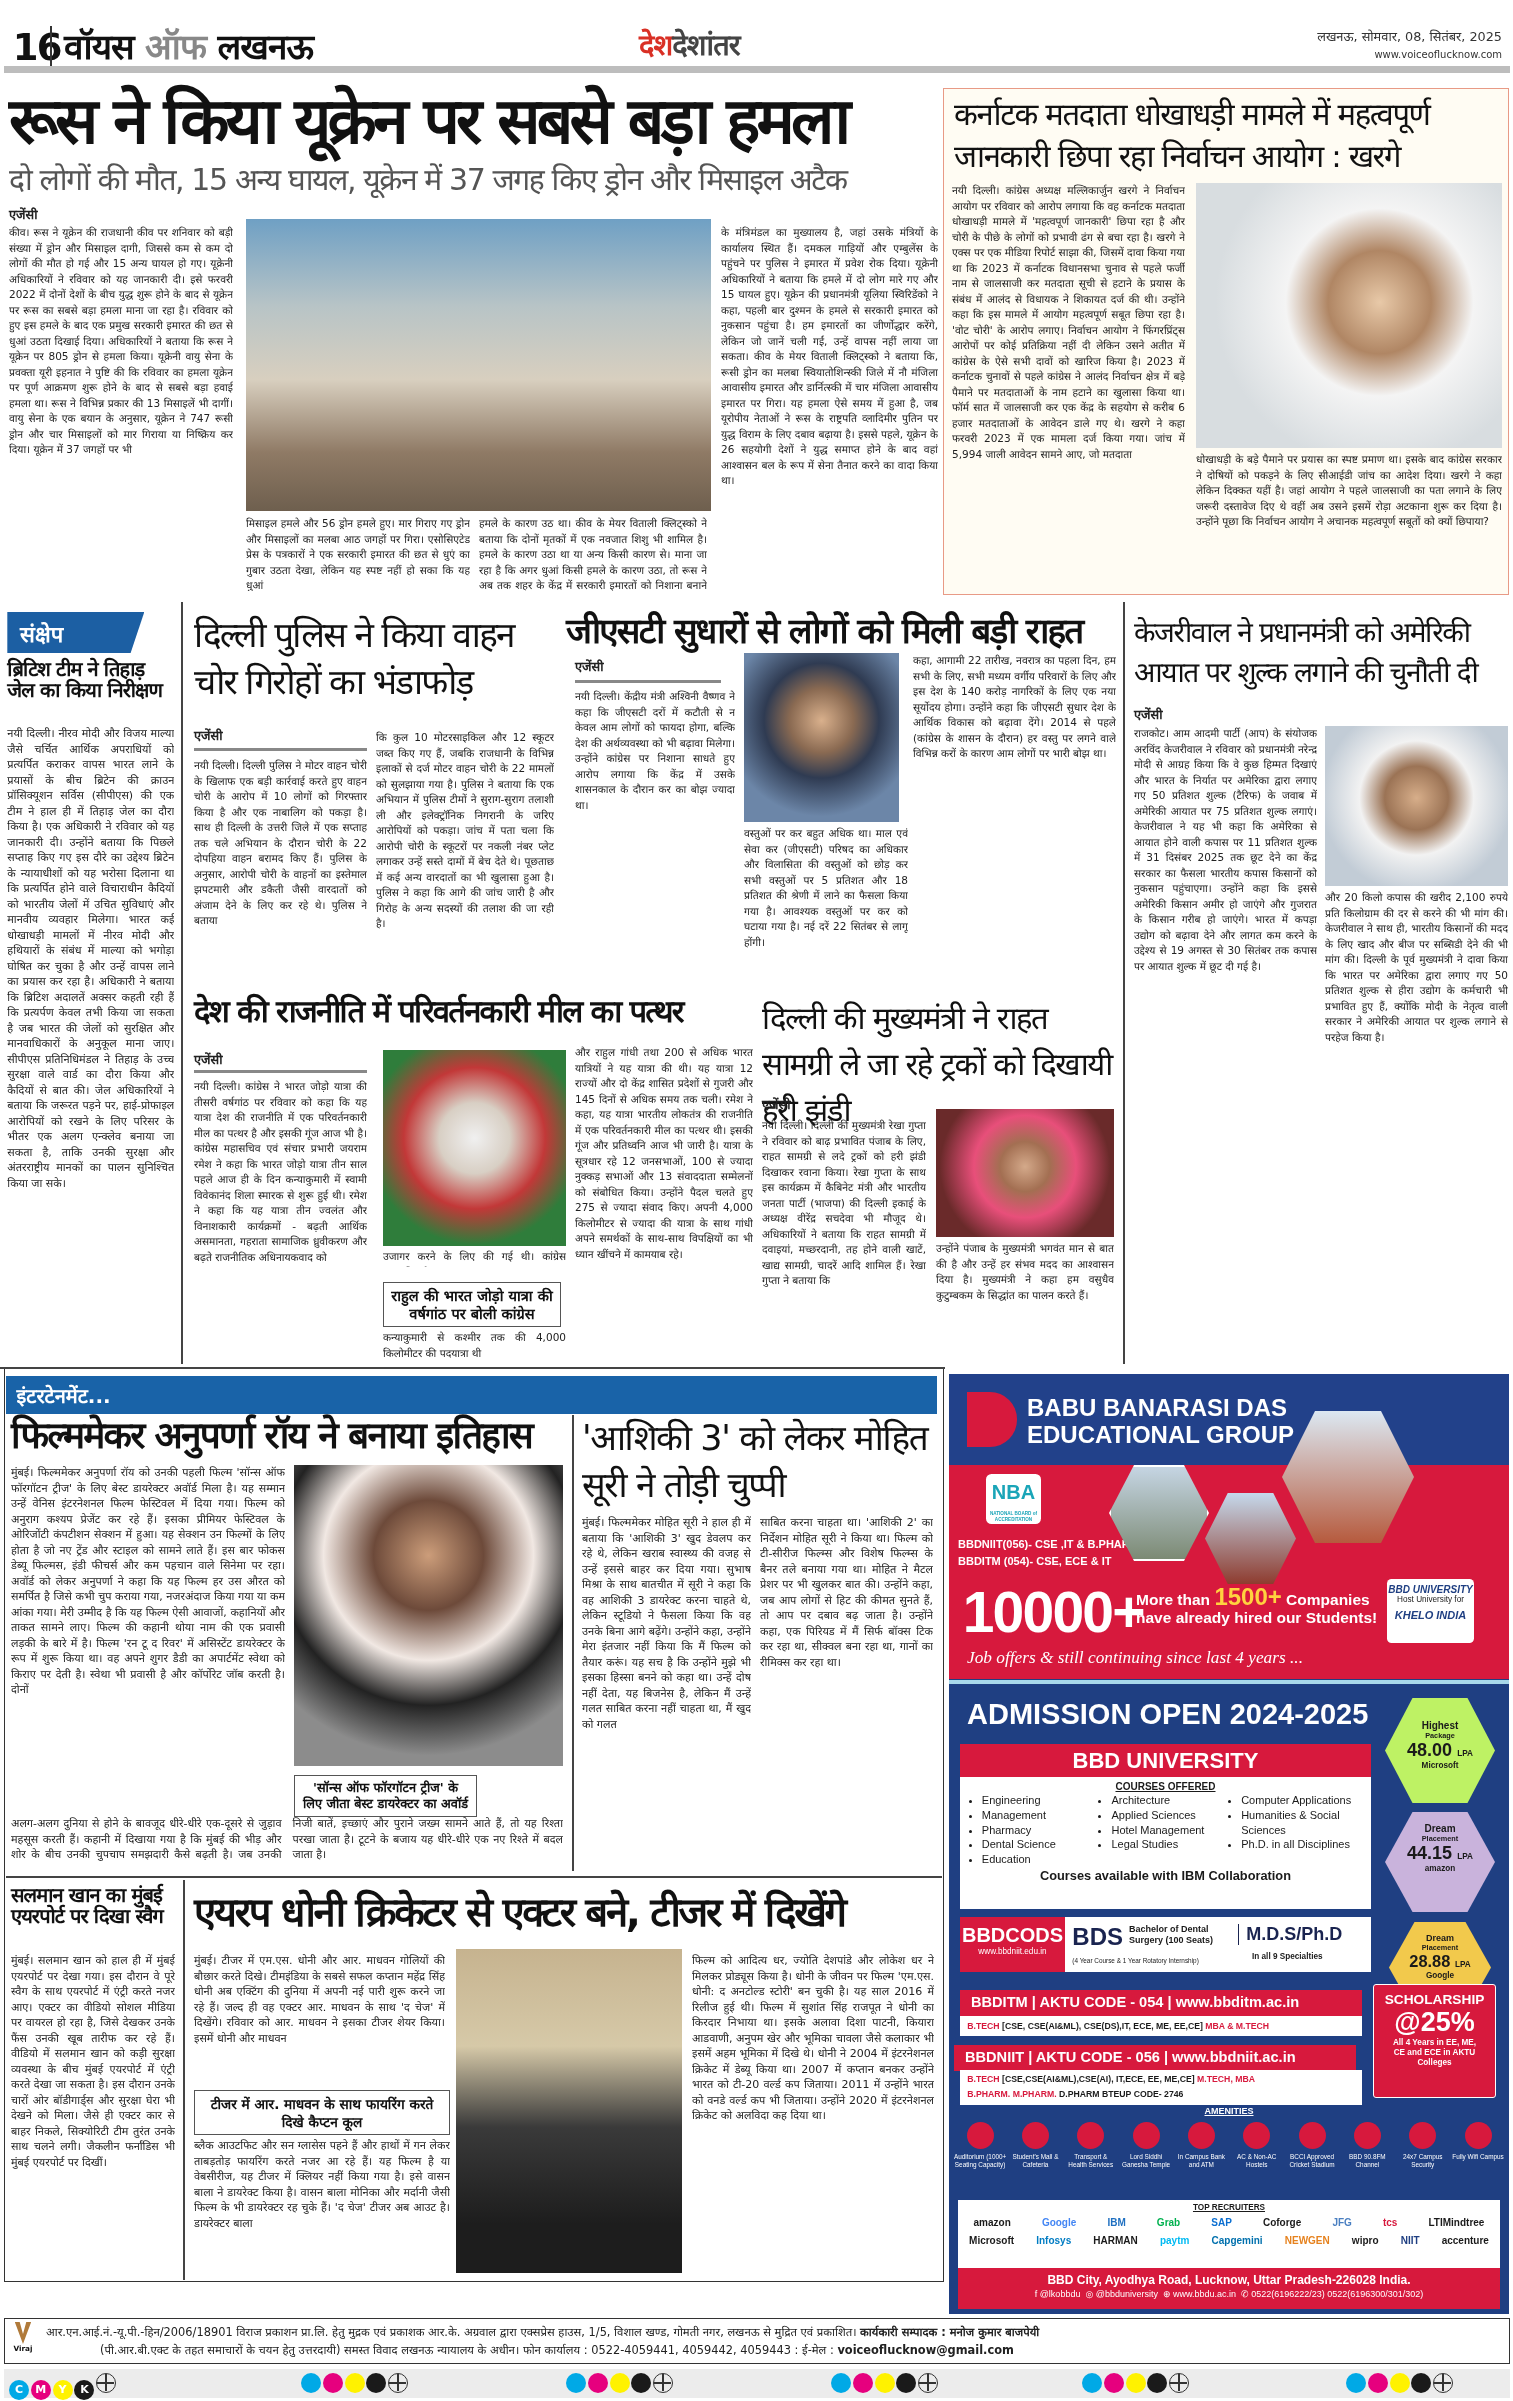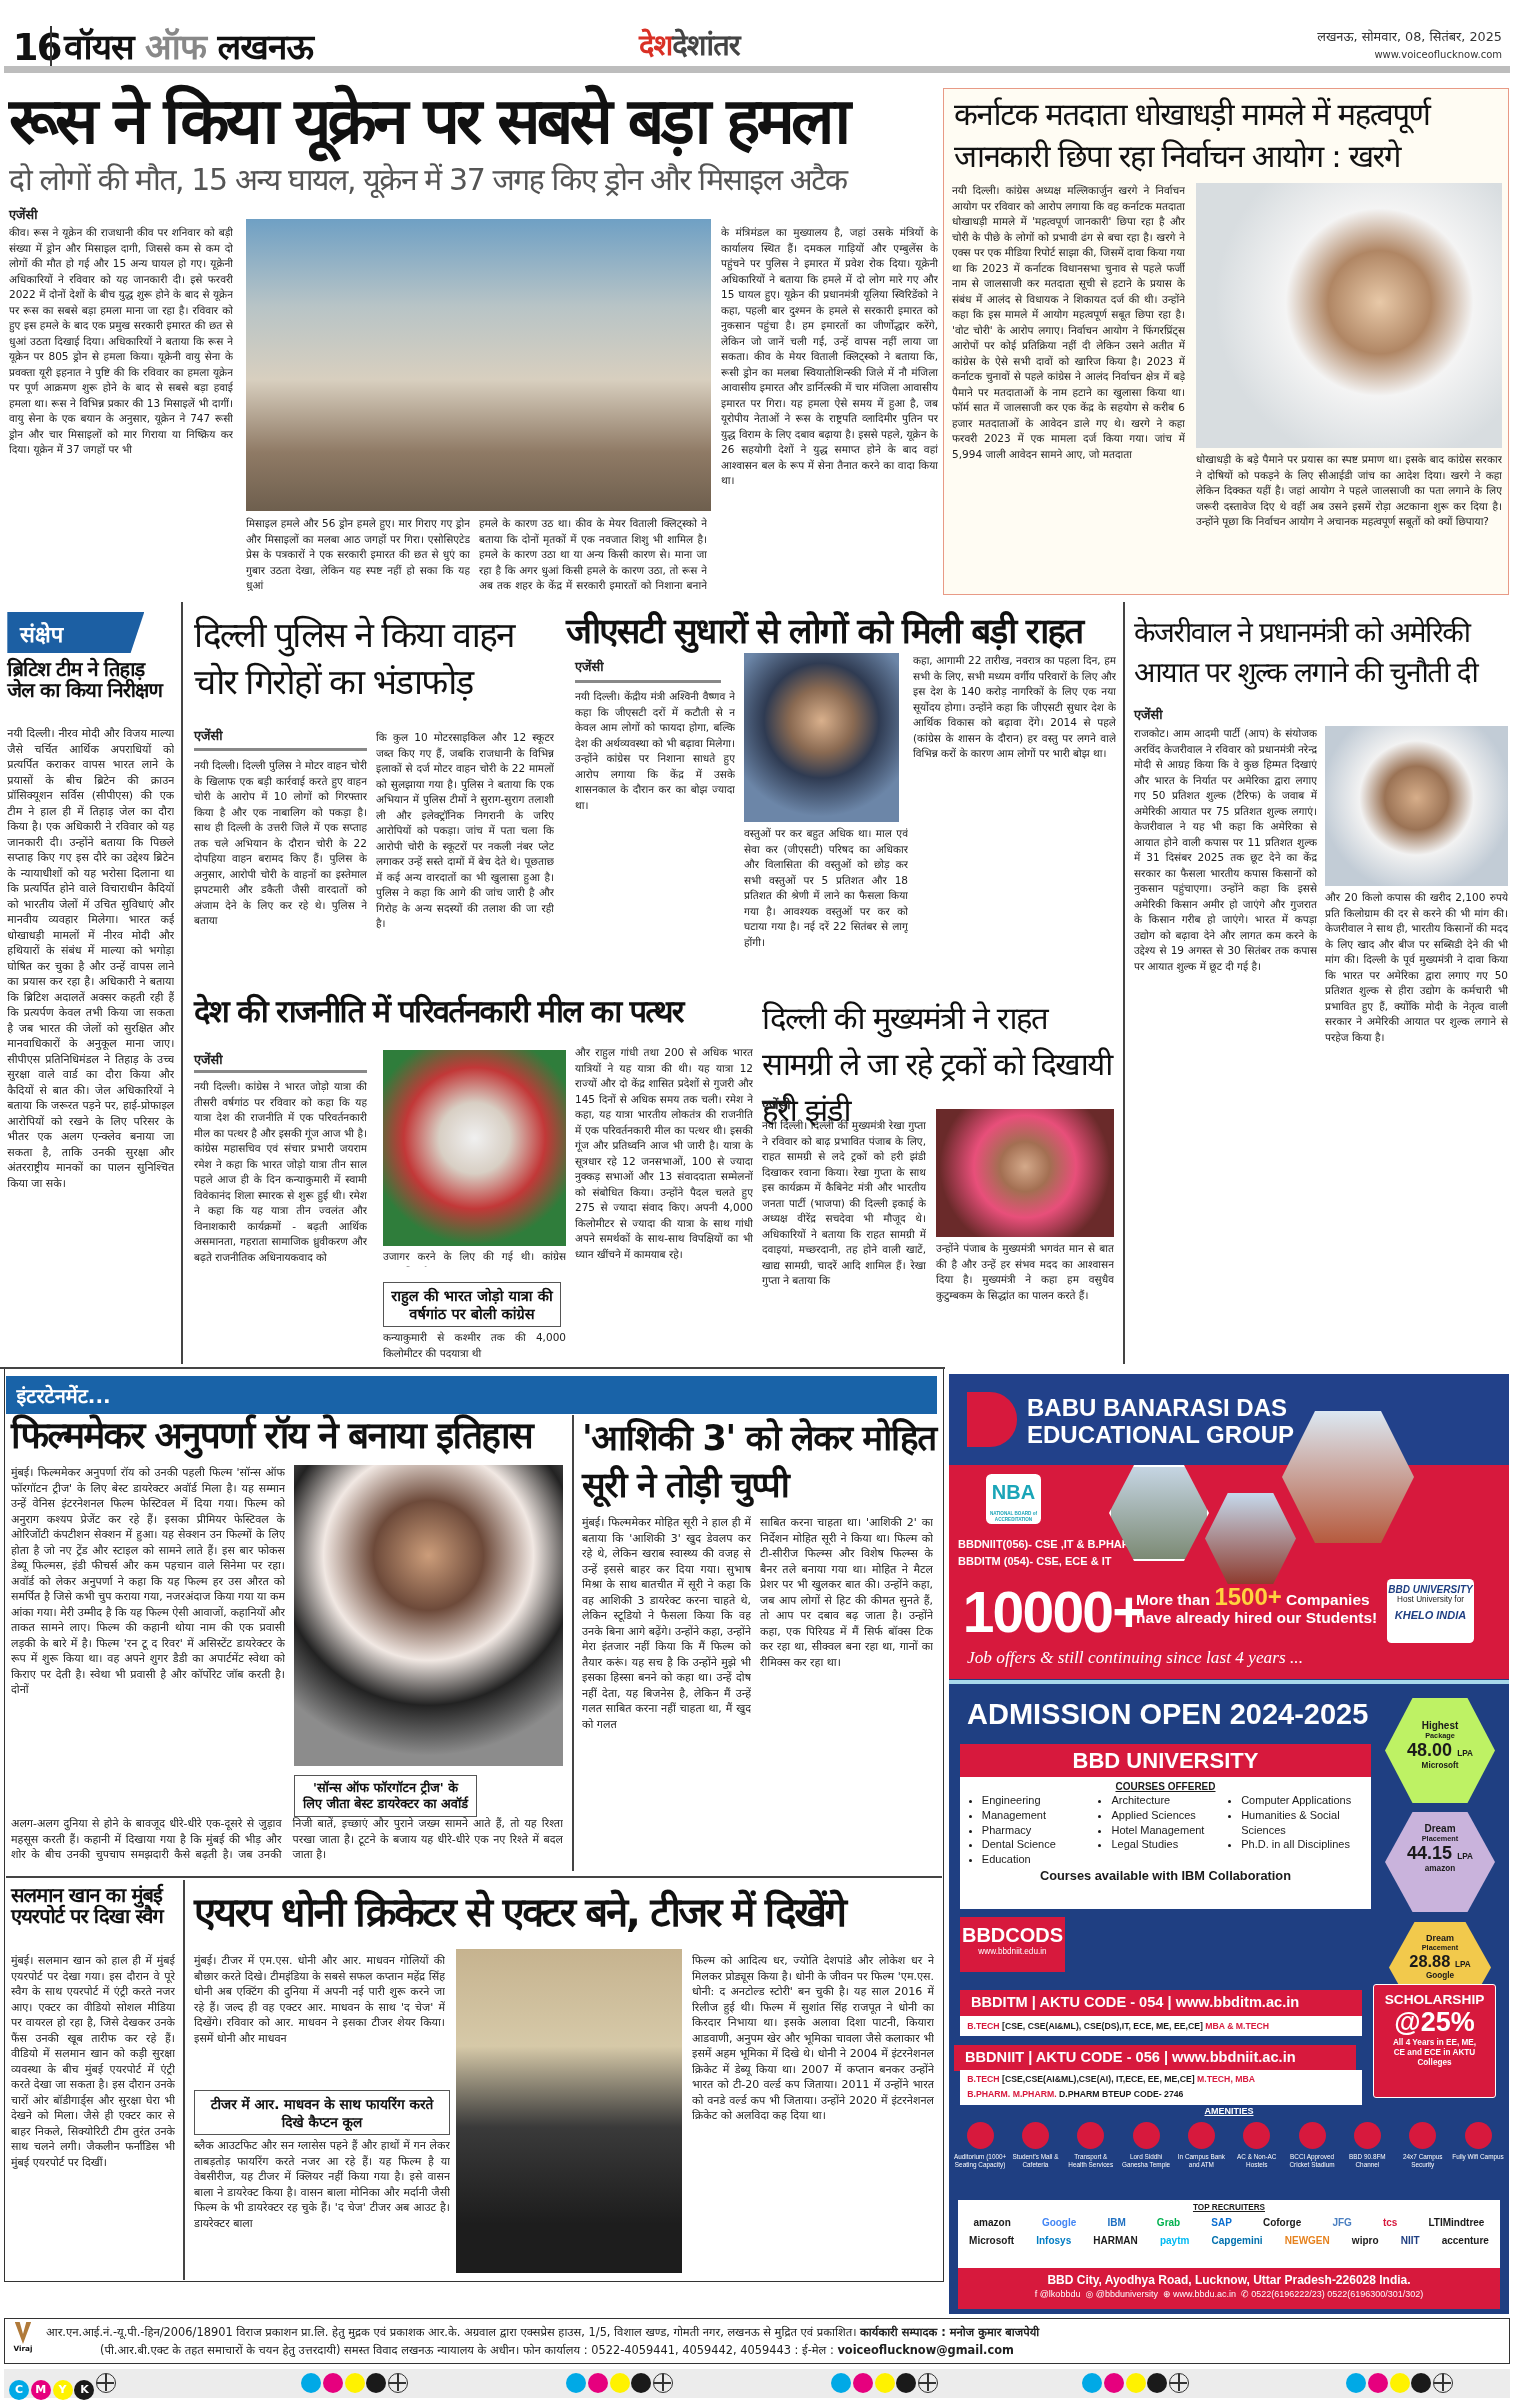--- a/index.html
+++ b/index.html
@@ -111,21 +111,21 @@
 <div class="abs ent-bar" style="left:5.5px;top:1376px;width:931px">इंटरटेनमेंट...</div>
 <div class="abs" style="left:3.7px;top:1369px;width:940px;height:913px;border:1.8px solid #333;border-top:none"></div>
 
 <div class="abs headline" style="left:11px;top:1417px;width:557px;font-size:37px;letter-spacing:-1.8px">फिल्ममेकर अनुपर्णा रॉय ने बनाया इतिहास</div>
 <div class="abs body-text" style="left:11px;top:1465px;width:274px;height:347px;font-size:11px">मुंबई। फिल्ममेकर अनुपर्णा रॉय को उनकी पहली फिल्म 'सॉन्स ऑफ फॉरगॉटन ट्रीज' के लिए बेस्ट डायरेक्टर अवॉर्ड मिला है। यह सम्मान उन्हें वेनिस इंटरनेशनल फिल्म फेस्टिवल में दिया गया। फिल्म को अनुराग कश्यप प्रेजेंट कर रहे हैं। इसका प्रीमियर फेस्टिवल के ओरिजोंटी कंपटीशन सेक्शन में हुआ। यह सेक्शन उन फिल्मों के लिए होता है जो नए ट्रेंड और स्टाइल को सामने लाते हैं। इस बार फोकस डेब्यू फिल्मस, इंडी फीचर्स और कम पहचान वाले सिनेमा पर रहा। अवॉर्ड को लेकर अनुपर्णा ने कहा कि यह फिल्म हर उस औरत को समर्पित है जिसे कभी चुप कराया गया, नजरअंदाज किया गया या कम आंका गया। मेरी उम्मीद है कि यह फिल्म ऐसी आवाजों, कहानियों और ताकत सामने लाए। फिल्म की कहानी थोया नाम की एक प्रवासी लड़की के बारे में है। फिल्म 'रन टू द रिवर' में असिस्टेंट डायरेक्टर के रूप में शुरू किया था। वह अपने शुगर डैडी का अपार्टमेंट स्वेथा को किराए पर देती है। स्वेथा भी प्रवासी है और कॉर्पोरेट जॉब करती है। दोनों</div>
 <div class="abs photo" style="left:294px;top:1465px;width:269px;height:301px;background:radial-gradient(circle at 50% 30%,#cc9d7a 0,#6d4a3a 22%,#f1e8e3 42%,#222 60%,#8c8c8c 80%)"></div>
 <div class="abs pull" style="left:294px;top:1775px;width:183px;font-size:12.8px;line-height:16.4px">'सॉन्स ऑफ फॉरगॉटन ट्रीज' के लिए जीता बेस्ट डायरेक्टर का अवॉर्ड</div>
 <div class="abs body-text" style="left:11px;top:1816px;width:552px;height:55px;font-size:11px;column-count:2;column-gap:11px">अलग-अलग दुनिया से होने के बावजूद धीरे-धीरे एक-दूसरे से जुड़ाव महसूस करती हैं। कहानी में दिखाया गया है कि मुंबई की भीड़ और शोर के बीच उनकी चुपचाप समझदारी कैसे बढ़ती है। जब उनकी निजी बातें, इच्छाएं और पुराने जख्म सामने आते हैं, तो यह रिश्ता परखा जाता है। टूटने के बजाय यह धीरे-धीरे एक नए रिश्ते में बदल जाता है।</div>
 
 <div class="abs vline" style="left:572px;top:1415px;height:456px"></div>
-<div class="abs headline" style="left:582px;top:1415px;width:356px;font-size:35px;font-weight:bold;letter-spacing:-1.4px;line-height:47px">'आशिकी 3' को लेकर मोहित सूरी ने तोड़ी चुप्पी</div>
+<div class="abs headline" style="left:582px;top:1415px;width:356px;font-size:35px;font-weight:normal;letter-spacing:-1.4px;line-height:47px">'आशिकी 3' को लेकर मोहित सूरी ने तोड़ी चुप्पी</div>
 <div class="abs body-text" style="left:582px;top:1515px;width:169px;height:351px;font-size:11px">मुंबई। फिल्ममेकर मोहित सूरी ने हाल ही में बताया कि 'आशिकी 3' खुद डेवलप कर रहे थे, लेकिन खराब स्वास्थ्य की वजह से उन्हें इससे बाहर कर दिया गया। सुभाष मिश्रा के साथ बातचीत में सूरी ने कहा कि वह आशिकी 3 डायरेक्ट करना चाहते थे, लेकिन स्टूडियो ने फैसला किया कि वह उनके बिना आगे बढ़ेंगे। उन्होंने कहा, उन्होंने मेरा इंतजार नहीं किया कि मैं फिल्म को तैयार करूं। यह सच है कि उन्होंने मुझे भी इसका हिस्सा बनने को कहा था। उन्हें दोष नहीं देता, यह बिजनेस है, लेकिन मैं उन्हें गलत साबित करना नहीं चाहता था, मैं खुद को गलत</div>
 <div class="abs body-text" style="left:760px;top:1515px;width:173px;height:351px;font-size:11px">साबित करना चाहता था। 'आशिकी 2' का निर्देशन मोहित सूरी ने किया था। फिल्म को टी-सीरीज फिल्म्स और विशेष फिल्म्स के बैनर तले बनाया गया था। मोहित ने मैटल प्रेशर पर भी खुलकर बात की। उन्होंने कहा, जब आप लोगों से हिट की कीमत सुनते हैं, तो आप पर दबाव बढ़ जाता है। उन्होंने कहा, एक पिरियड में मैं सिर्फ बॉक्स टिक कर रहा था, सीक्वल बना रहा था, गानों का रीमिक्स कर रहा था।</div>
 
 <div class="abs hline" style="left:5.5px;top:1876px;width:936px"></div>
 <div class="abs headline" style="left:11px;top:1885px;width:164px;font-size:20px;letter-spacing:-0.9px">सलमान खान का मुंबई एयरपोर्ट पर दिखा स्वैग</div>
 <div class="abs body-text" style="left:11px;top:1953px;width:164px;height:324px;font-size:11px">मुंबई। सलमान खान को हाल ही में मुंबई एयरपोर्ट पर देखा गया। इस दौरान वे पूरे स्वैग के साथ एयरपोर्ट में एंट्री करते नजर आए। एक्टर का वीडियो सोशल मीडिया पर वायरल हो रहा है, जिसे देखकर उनके फैंस उनकी खूब तारीफ कर रहे हैं। वीडियो में सलमान खान को कड़ी सुरक्षा व्यवस्था के बीच मुंबई एयरपोर्ट में एंट्री करते देखा जा सकता है। इस दौरान उनके चारों ओर बॉडीगार्ड्स और सुरक्षा घेरा भी देखने को मिला। जैसे ही एक्टर कार से बाहर निकले, सिक्योरिटी टीम तुरंत उनके साथ चलने लगी। जैकलीन फर्नांडिस भी मुंबई एयरपोर्ट पर दिखीं।</div>
 <div class="abs vline" style="left:183px;top:1880px;height:400px"></div>
 
 <div class="abs headline" style="left:194px;top:1891px;width:744px;font-size:40px;letter-spacing:-2.3px">एयरप धोनी क्रिकेटर से एक्टर बने, टीजर में दिखेंगे</div>
 <div class="abs body-text" style="left:194px;top:1953px;width:251px;height:128px;font-size:11px">मुंबई। टीजर में एम.एस. धोनी और आर. माधवन गोलियों की बौछार करते दिखे। टीमइंडिया के सबसे सफल कप्तान महेंद्र सिंह धोनी अब एक्टिंग की दुनिया में अपनी नई पारी शुरू करने जा रहे हैं। जल्द ही वह एक्टर आर. माधवन के साथ 'द चेज' में दिखेंगे। रविवार को आर. माधवन ने इसका टीजर शेयर किया। इसमें धोनी और माधवन</div>
@@ -198,20 +198,27 @@
   <div style="position:absolute;left:440px;top:548px;width:102px;height:91px;background:#f2c94c;color:#1a1a1a;clip-path:polygon(25% 0,75% 0,100% 50%,75% 100%,25% 100%,0 50%);text-align:center;font-size:9px;font-weight:bold;padding-top:11px">
       <div>Dream</div>
       <div style="font-size:7.3px">Placement</div>
       <div style="font-size:16.4px"><span>28.88</span> <span style="font-size:8.2px">LPA</span></div>
       <div style="font-size:8.2px">Google</div>
     </div>
   <div class="ad-red" style="position:absolute;left:11px;top:543px;width:105px;height:55px;text-align:center;padding-top:7.3px">
       <div style="font-size:20px;font-weight:bold">BBDCODS</div>
       <div style="font-size:8.2px">www.bbdniit.edu.in</div>
     </div>
+  <div class="white" style="position:absolute;left:116px;top:543px;width:306px;height:55px">
+    <div style="position:absolute;left:7.3px;top:5.5px;font-size:24px;font-weight:bold;color:#1a2450">BDS</div>
+    <div style="position:absolute;left:64px;top:7.3px;width:100px;font-size:9px;font-weight:bold;line-height:11px">Bachelor of Dental Surgery (100 Seats)</div>
+    <div style="position:absolute;left:7.3px;top:40px;font-size:6.4px">(4 Year Course &amp; 1 Year Rotatory Internship)</div>
+    <div style="position:absolute;left:173px;top:7.3px;font-size:18px;font-weight:bold;color:#1a2450;border-left:1.8px solid #1a2450;padding-left:7.3px">M.D.S/Ph.D</div>
+    <div style="position:absolute;left:187px;top:35px;font-size:8.2px;font-weight:bold">In all 9 Specialties</div>
+  </div>
   <div class="ad-red" style="position:absolute;left:11px;top:616px;width:402px;height:25.6px;font-size:14.6px;line-height:25.6px;padding-left:11px;font-weight:bold">BBDITM | AKTU CODE - 054 | www.bbditm.ac.in</div>
   <div class="white" style="position:absolute;left:11px;top:642px;width:402px;height:20px;font-size:8.7px;font-weight:bold;line-height:20px;padding-left:7.3px"><span style="color:#d7193d">B.TECH</span> <span>[CSE, CSE(AI&amp;ML), CSE(DS),IT, ECE, ME, EE,CE]</span> <span style="color:#d7193d">MBA &amp; M.TECH</span></div>
   <div class="ad-red" style="position:absolute;left:5px;top:671px;width:402px;height:25.6px;font-size:14.6px;line-height:25.6px;padding-left:11px;font-weight:bold">BBDNIIT | AKTU CODE - 056 | www.bbdniit.ac.in</div>
   <div class="white" style="position:absolute;left:11px;top:696px;width:402px;height:35px;font-size:8.7px;font-weight:bold;line-height:15.5px;padding:1.8px 7.3px"><span style="color:#d7193d">B.TECH</span> <span>[CSE,CSE(AI&amp;ML),CSE(AI), IT,ECE, EE, ME,CE]</span> <span style="color:#d7193d">M.TECH, MBA</span><br><span style="color:#d7193d">B.PHARM. M.PHARM.</span> <span>D.PHARM BTEUP CODE- 2746</span></div>
   <div class="ad-red" style="position:absolute;left:424px;top:610px;width:123px;height:114px;border-radius:3px;border:1.8px solid #fff;text-align:center;padding-top:7.3px">
       <div style="font-size:13.7px;font-weight:bold">SCHOLARSHIP</div>
       <div style="font-size:27px;font-weight:bold">@25%</div>
       <div style="font-size:8.2px;font-weight:bold;line-height:10px;padding:0 16px">All 4 Years in EE, ME, CE and ECE in AKTU Colleges</div>
     </div>
   <div style="position:absolute;left:0;top:732px;width:560px;text-align:center;font-size:9px;font-weight:bold;text-decoration:underline">AMENITIES</div>

